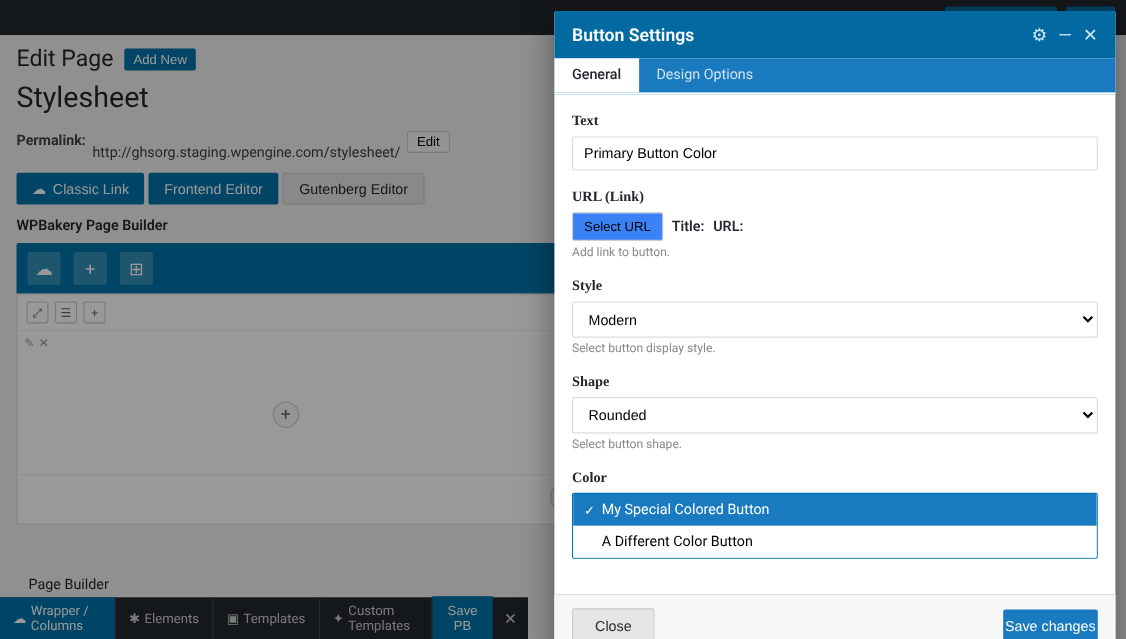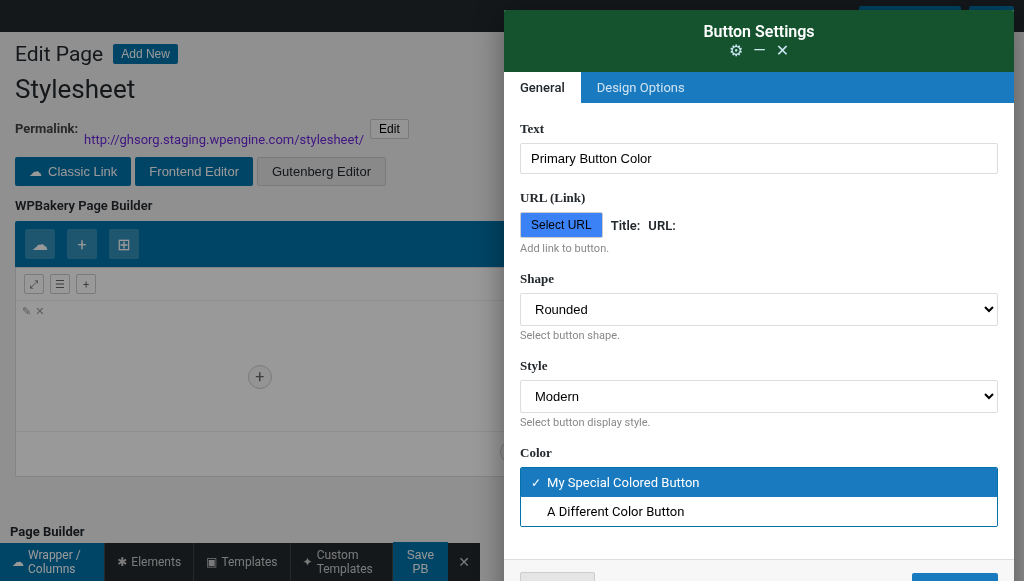--- a/index.html
+++ b/index.html
@@ -71,21 +71,21 @@
 
     .permalink-row {
       display: flex;
       align-items: center;
       gap: 6px;
       font-size: 13px;
       color: #444;
       margin-bottom: 10px;
     }
     .permalink-row a {
-      color: #6d28d9;
+      color: #404040;
       text-decoration: none;
       margin-top: 22px;
     }
     .edit-btn {
       background: #f7f7f7;
       border: 1px solid #ccc;
       padding: 2px 8px;
       font-size: 12px;
       cursor: pointer;
       border-radius: 2px;
@@ -317,27 +317,26 @@
       margin-top: 10px;
       margin-right: 10px;
       border-radius: 2px;
       box-shadow: 0 5px 30px rgba(0,0,0,0.4);
       display: flex;
       flex-direction: column;
       position: relative;
     }
 
     .modal-header {
-      background: #14532d;
+      background: #0369a1;
       padding: 12px 16px;
       display: flex;
-      align-items: center;
+      align-items: flex-start;
       justify-content: space-between;
       border-radius: 2px 2px 0 0;
-      flex-direction: column;
     }
     .modal-title {
       color: #fff;
       font-size: 16px;
       font-weight: 600;
     }
     .modal-header-actions {
       display: flex; align-items: center; gap: 10px;
     }
     .modal-header-icon {
@@ -476,25 +475,25 @@
       padding: 8px 2px;
       font-size: 13px;
       cursor: pointer;
       border-radius: 2px;
     }
 
     
     .page-builder-label {
       position: absolute;
       bottom: 38px;
-      left: 0;
+      left: 16px;
       background: #f1f1f1;
       padding: 4px 10px;
       font-size: 13px;
-      font-weight: 700;
+      font-weight: 400;
       color: #23282d;
     }
   </style>
 </head>
 <body>
 
 <div class="top-bar">
   <button class="top-bar-btn">Screen Options</button>
   <button class="top-bar-btn">Help</button>
 </div>
@@ -625,33 +624,33 @@
         <label class="field-label">URL (Link)</label>
         <div class="url-row">
           <button class="select-url-btn">Select URL</button>
           <span class="url-inline-label">Title:</span>
           <span class="url-colon">URL:</span>
         </div>
         <div class="field-hint">Add link to button.</div>
       </div>
 
       <div class="field-group">
+        <label class="field-label">Style</label>
+        <select class="field-select">
+          <option>Modern</option>
+        </select>
+        <div class="field-hint">Select button display style.</div>
+      </div>
+
+      <div class="field-group">
         <label class="field-label">Shape</label>
         <select class="field-select">
           <option>Rounded</option>
         </select>
         <div class="field-hint">Select button shape.</div>
-      </div>
-
-      <div class="field-group">
-        <label class="field-label">Style</label>
-        <select class="field-select">
-          <option>Modern</option>
-        </select>
-        <div class="field-hint">Select button display style.</div>
       </div>
 
       <div class="field-group">
         <label class="field-label">Color</label>
         <div class="color-dropdown-open">
           <div class="color-option selected">
             <span class="check">✓</span>
             <span>My Special Colored Button</span>
           </div>
           <div class="color-option">

